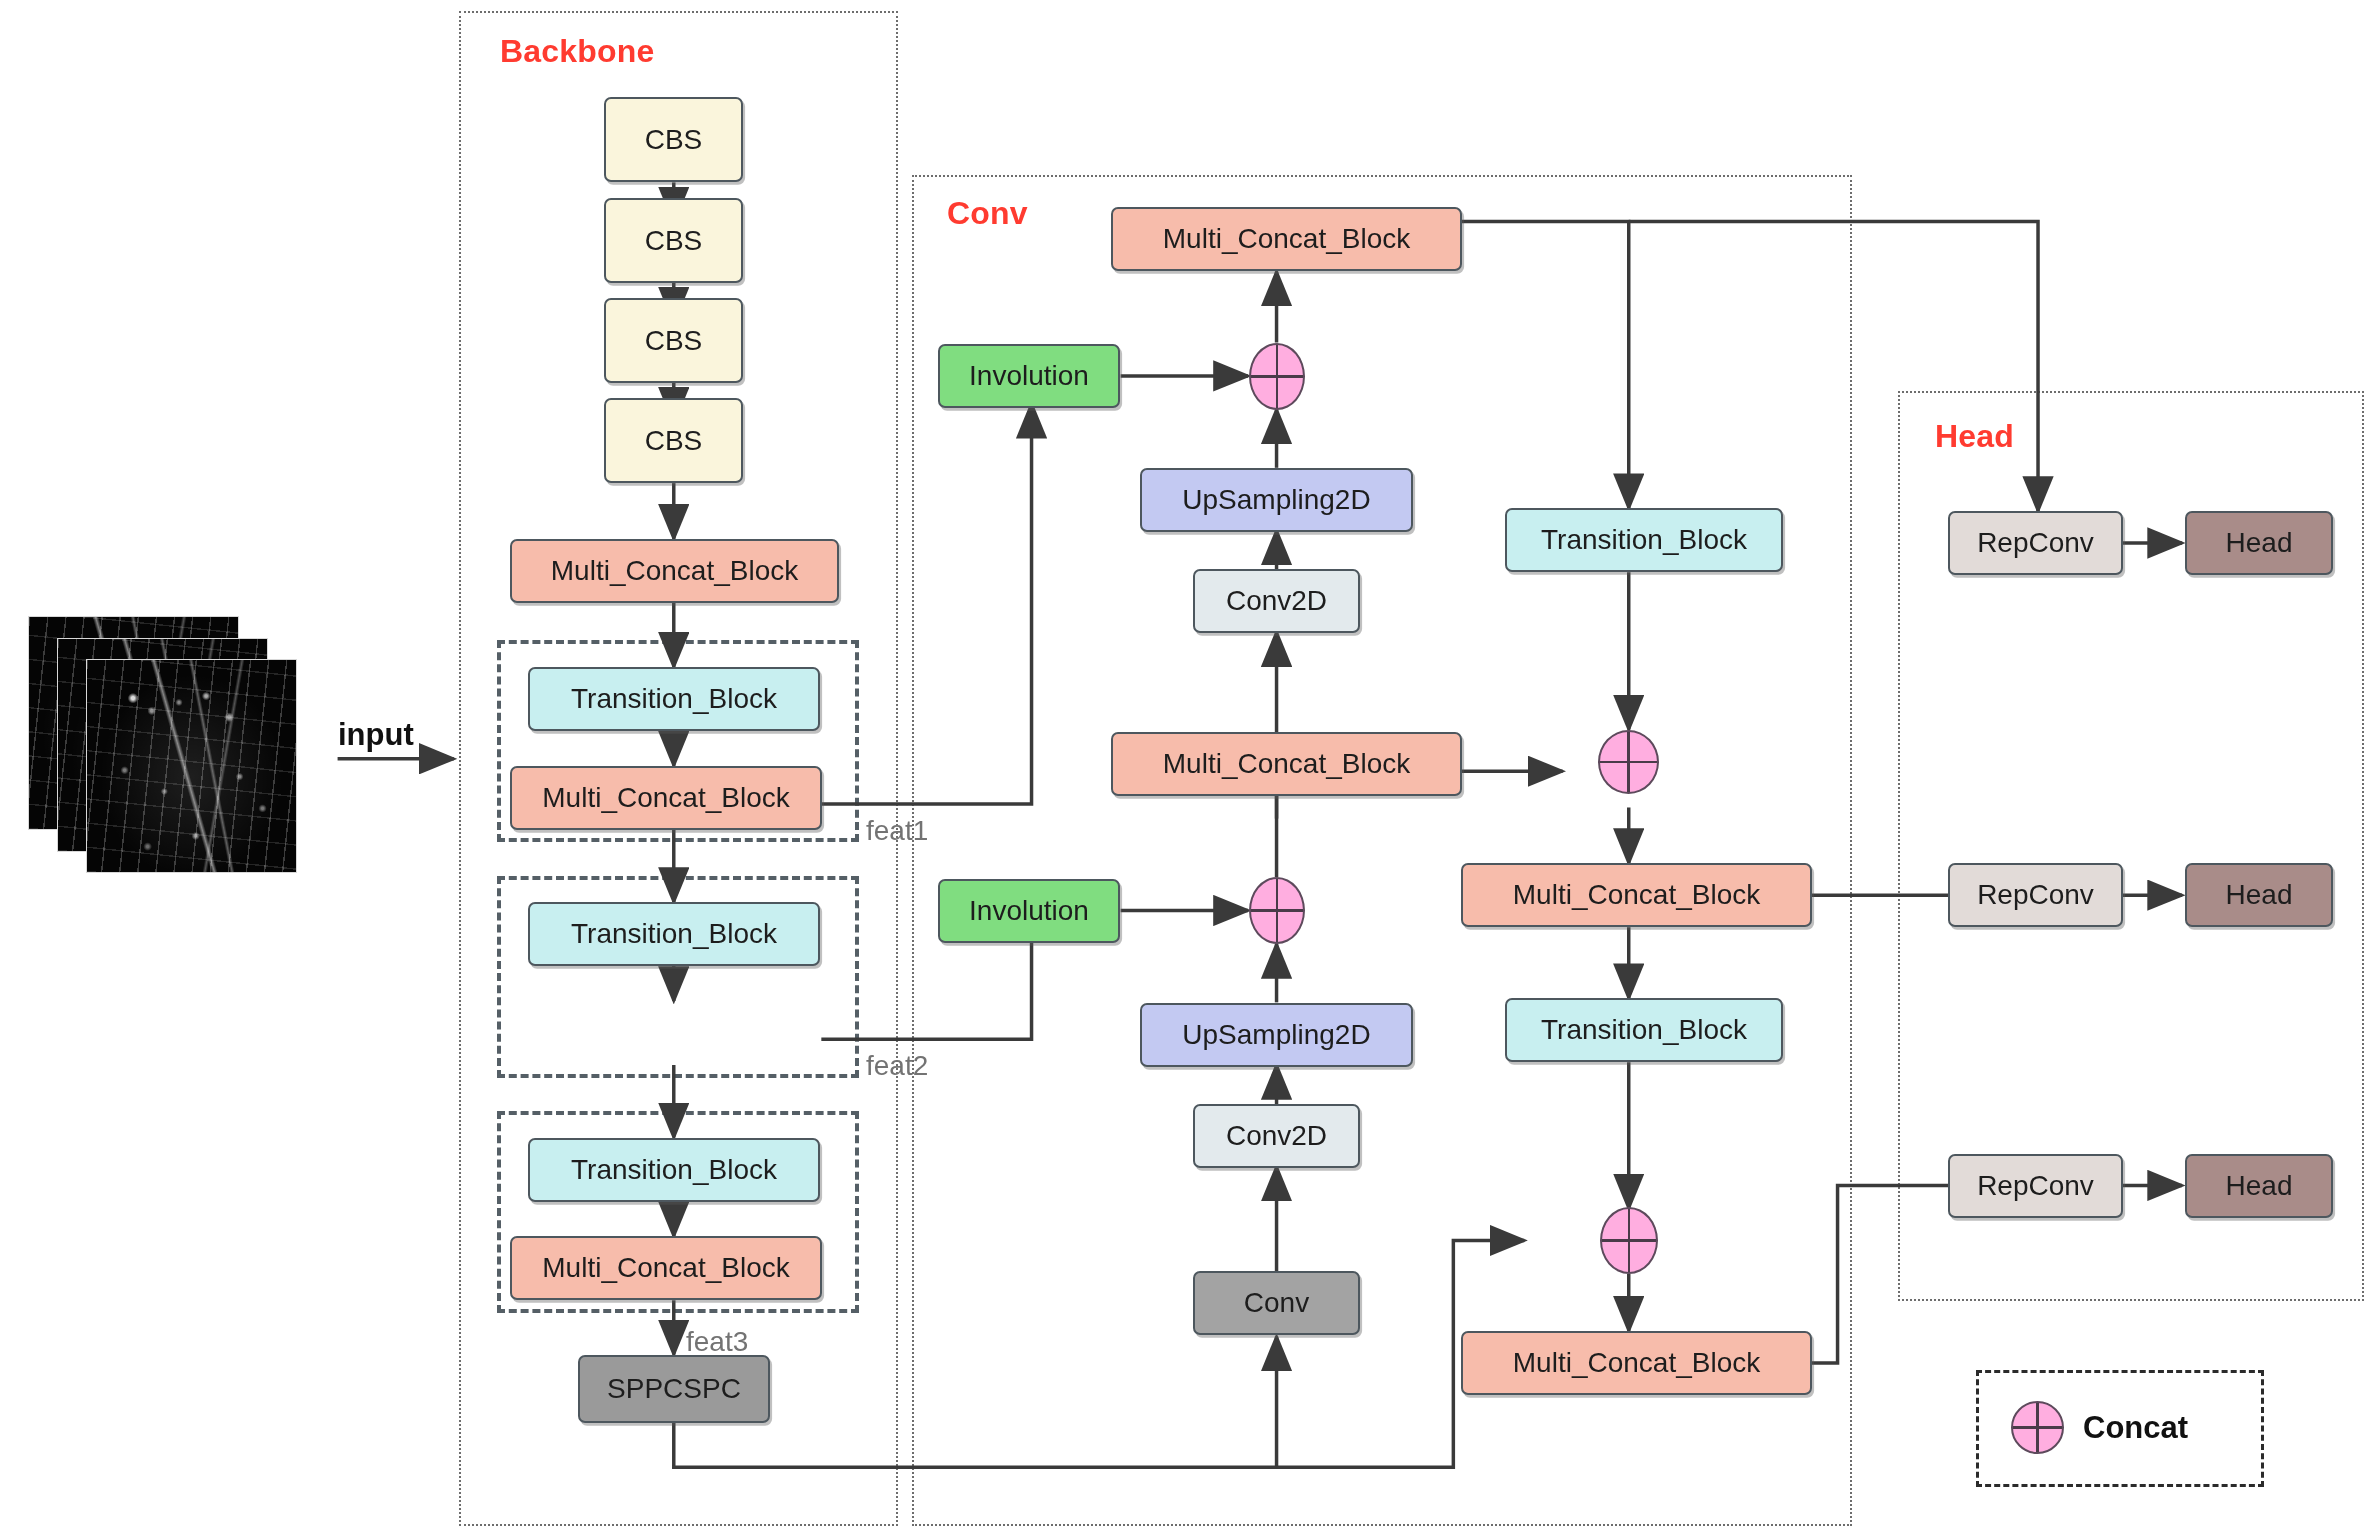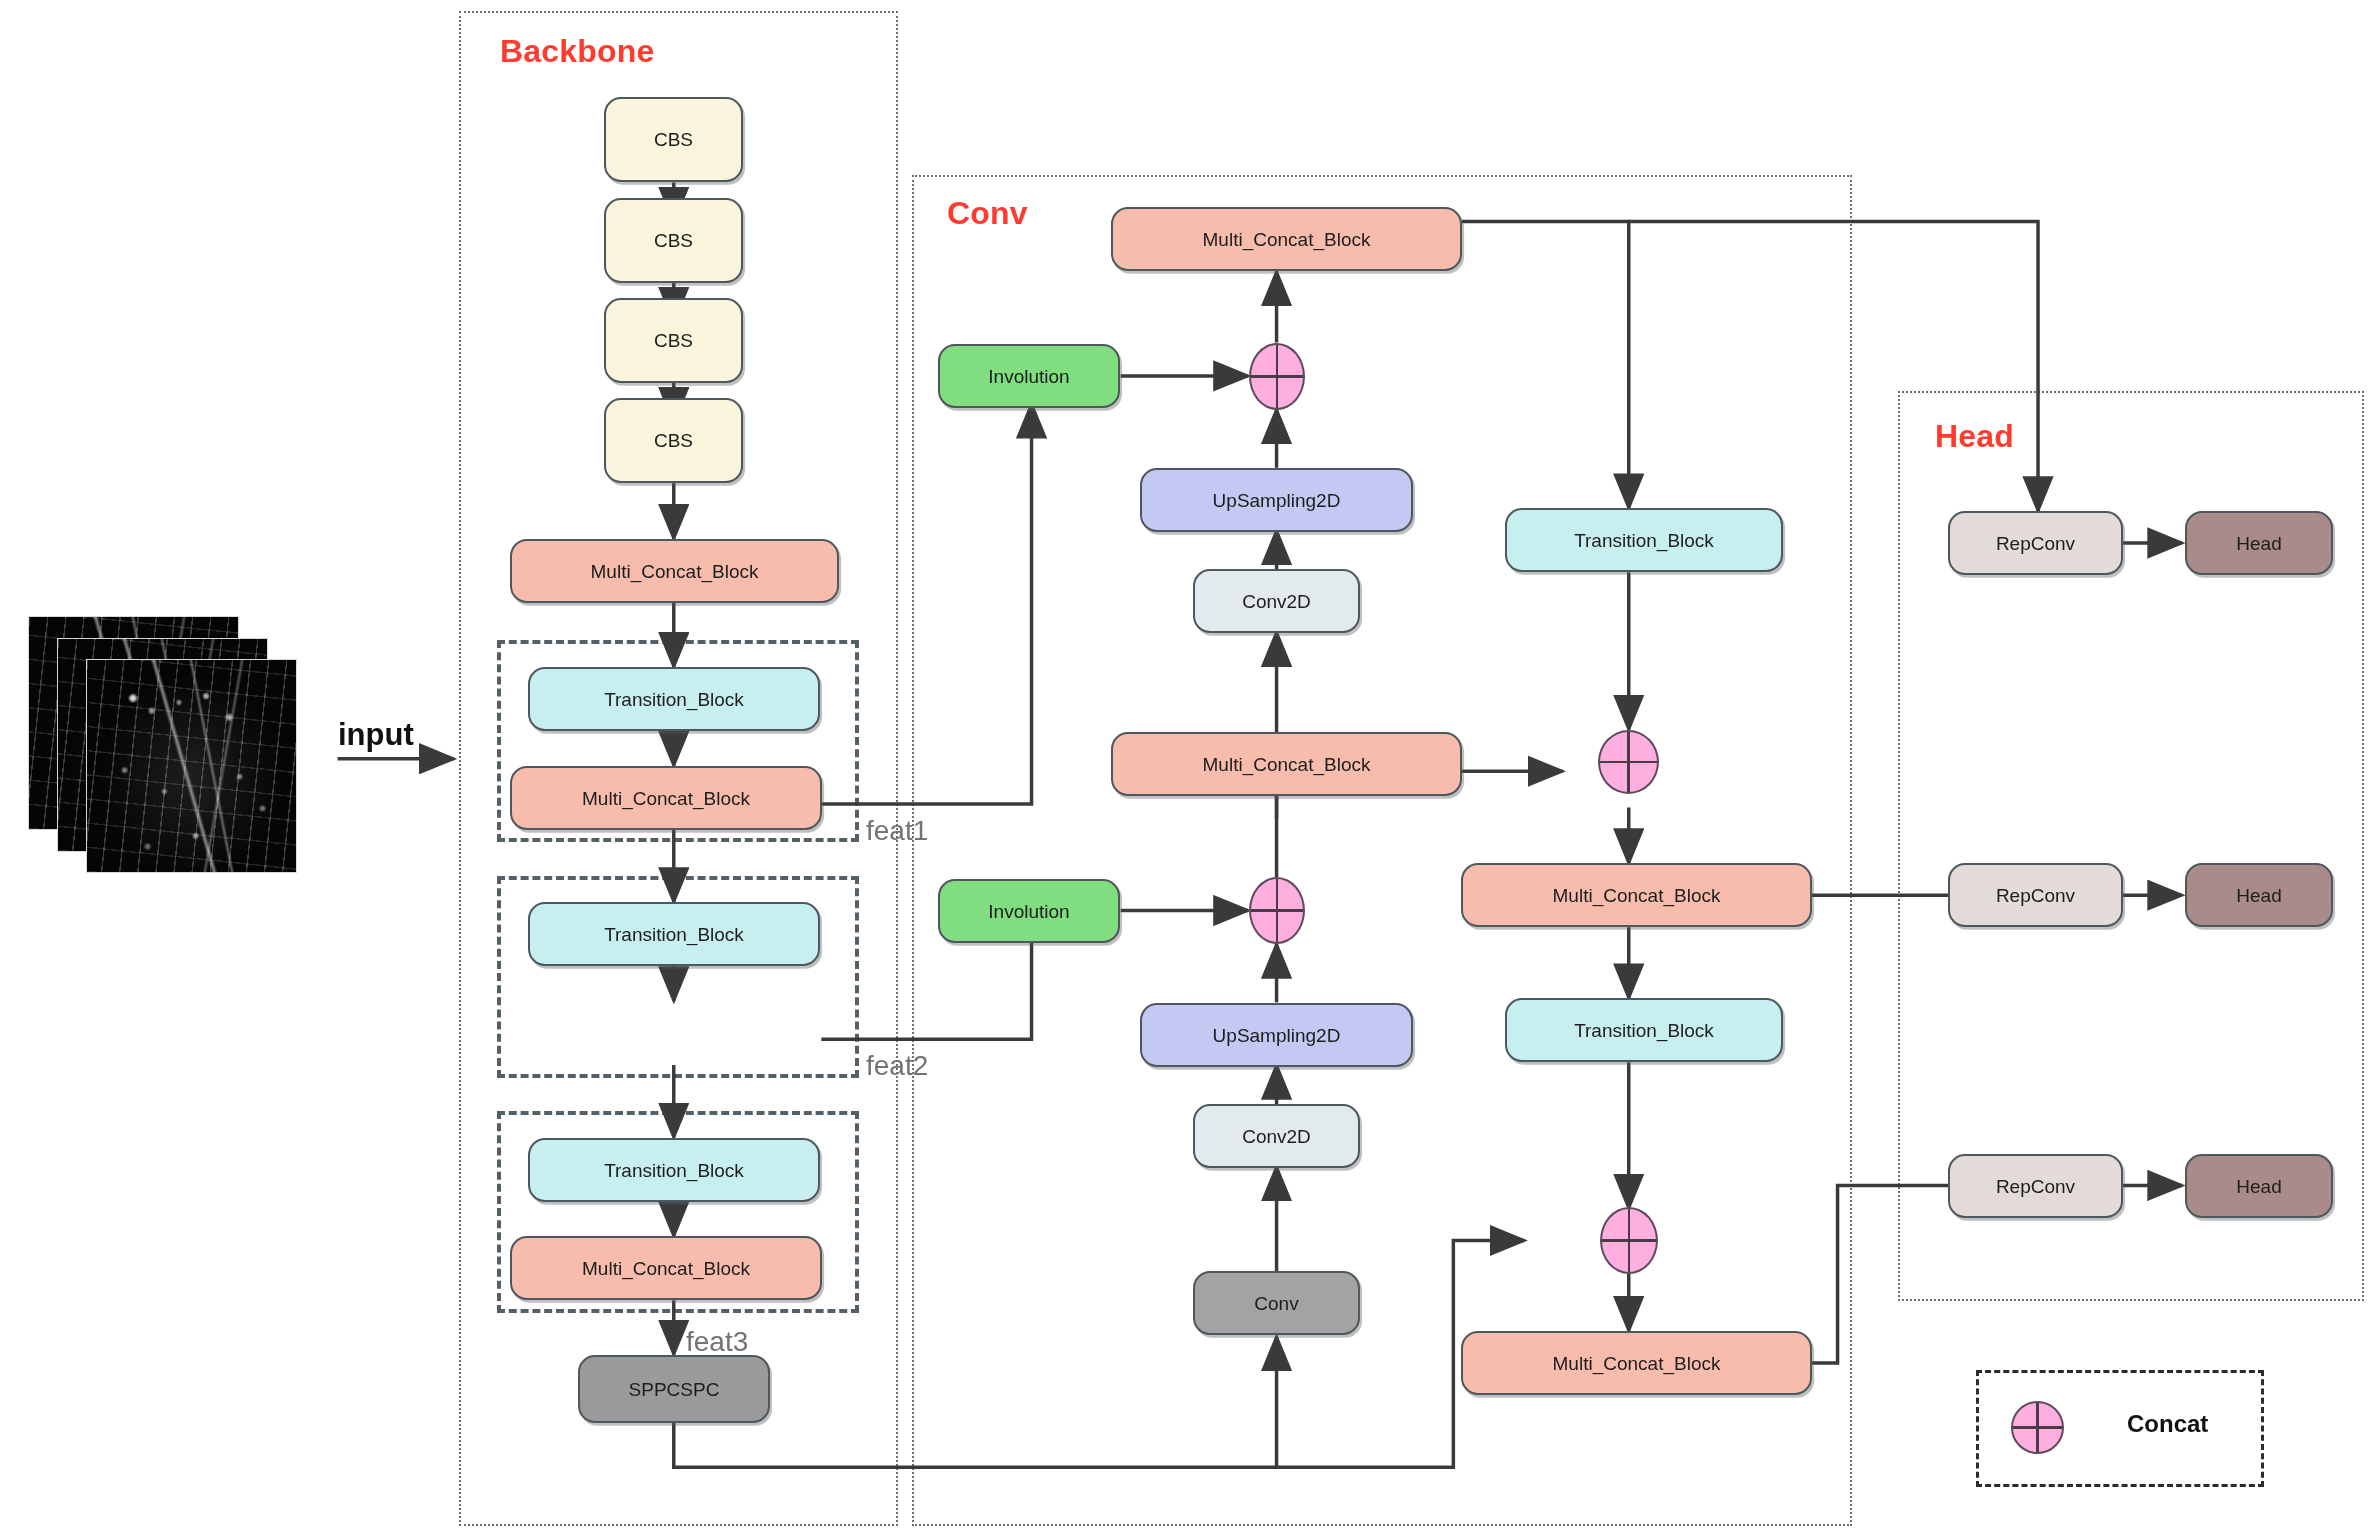--- a/index.html
+++ b/index.html
@@ -35,23 +35,23 @@
     position:absolute;
     box-sizing:border-box;
     border:3.5px dashed #2b2b2b;
     background:transparent;
   }
   
   .node{
     position:absolute;
     box-sizing:border-box;
     border:2.8px solid #4d575e;
-    border-radius:17px;
+    border-radius:7px;
     display:flex;align-items:center;justify-content:center;
-    font-size:19px;
+    font-size:28px;
     color:#1d1d1d;
     white-space:nowrap;
     box-shadow:2.1px 2.8px 0 rgba(90,90,90,.38);
     line-height:1;
   }
   
   .concat{
     position:absolute;
     box-sizing:border-box;
     border:2.8px solid #5d4a5c;
@@ -66,21 +66,21 @@
   
   .edge-svg{position:absolute;left:0;top:0;width:2377px;height:1537px;pointer-events:none;}
   
   .feat{
     position:absolute;font-size:28px;color:#737373;white-space:nowrap;
   }
   .inputlabel{
     position:absolute;font-size:31px;font-weight:bold;color:#111;white-space:nowrap;
   }
   .legend-text{
-    position:absolute;font-size:24px;font-weight:bold;color:#111;white-space:nowrap;margin-left:44px;
+    position:absolute;font-size:31px;font-weight:bold;color:#111;white-space:nowrap;
   }
   
   .imgstack{position:absolute;}
   .sar{
     position:absolute;
     border:1.4px solid #d8d8d8;
     background-color:#050505;
     background-image:
       radial-gradient(circle at 22% 18%, rgba(255,255,255,.85) 0.7%, transparent 2.2%),
       radial-gradient(circle at 31% 24%, rgba(255,255,255,.55) 0.6%, transparent 2%),

